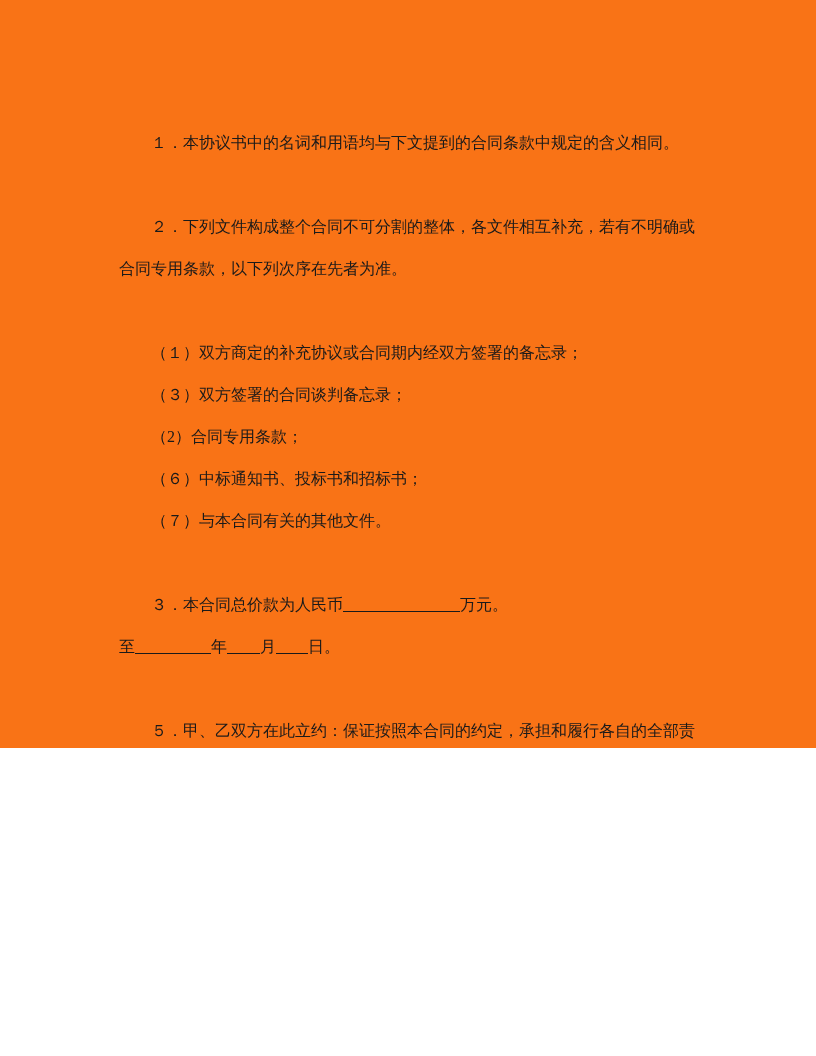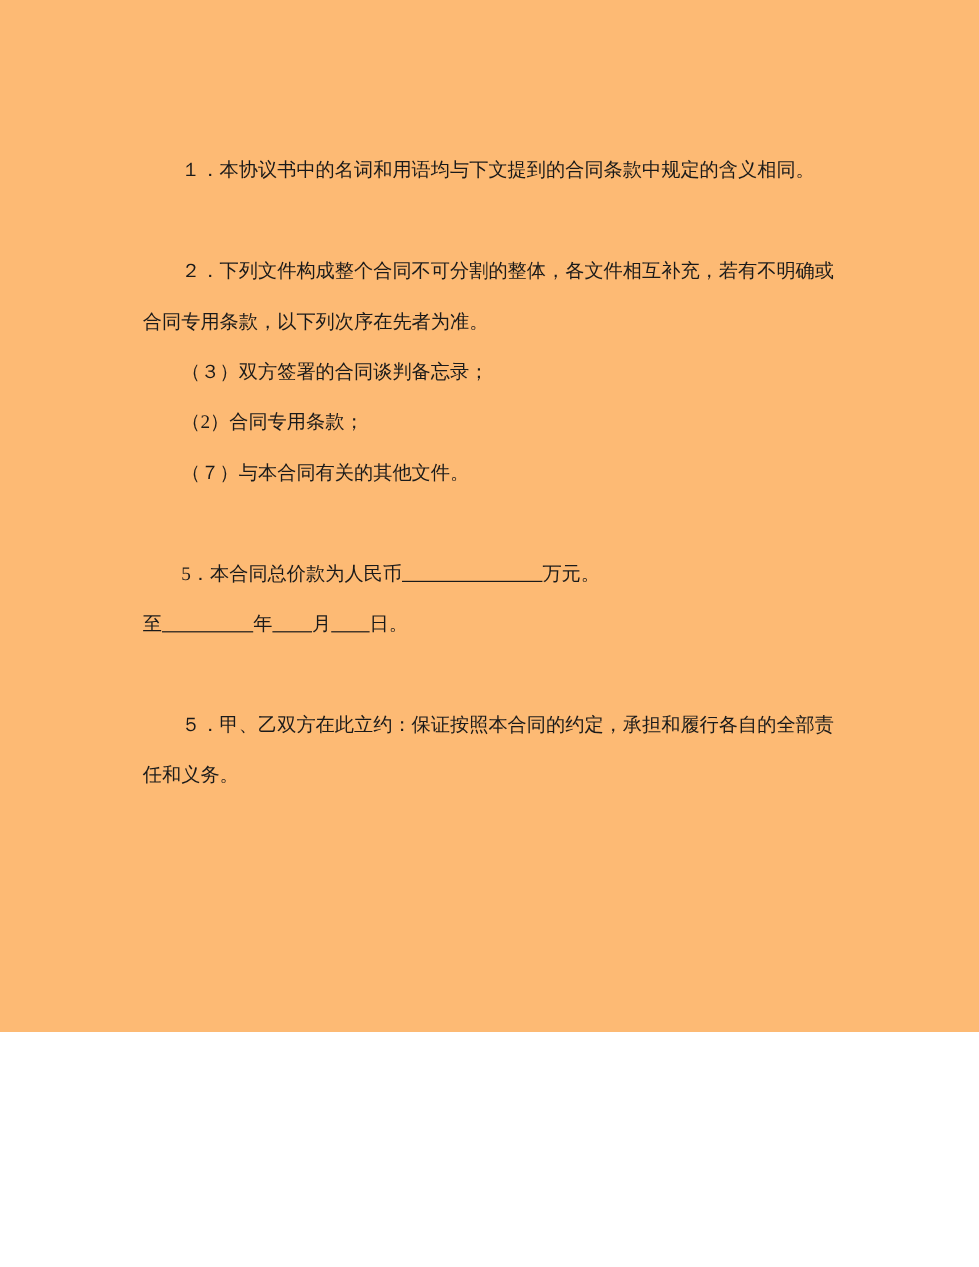--- a/index.html
+++ b/index.html
@@ -9,24 +9,24 @@
   }
   body {
     width: 816px;
     height: 1056px;
     font-family: "Liberation Serif", "DejaVu Serif", serif;
     color: #1a1a1a;
   }
   .page {
     box-sizing: border-box;
     width: 816px;
-    height: 860px;
+    height: 748px;
     padding: 122px 119px 0 119px;
     overflow: hidden;
-    background: #fdba74;
+    background: #f97316;
   }
   .line {
     font-size: 16px;
     line-height: 42px;
     white-space: nowrap;
     letter-spacing: 0;
   }
   .indent { text-indent: 32px; }
   .sect { margin-top: 42px; }
   .blank {
@@ -46,26 +46,28 @@
 </head>
 <body>
 
 <div class="page">
 
   <div class="line indent">１．本协议书中的名词和用语均与下文提到的合同条款中规定的含义相同。</div>
 
   <div class="line indent sect">２．下列文件构成整个合同不可分割的整体，各文件相互补充，若有不明确或</div>
   <div class="line">合同专用条款，以下列次序在先者为准。</div>
 
+  <div class="line indent sect">（１）双方商定的补充协议或合同期内经双方签署的备忘录；</div>
   <div class="line indent">（３）双方签署的合同谈判备忘录；</div>
   <div class="line indent">（2）合同专用条款；</div>
+  <div class="line indent">（６）中标通知书、投标书和招标书；</div>
   <div class="line indent">（７）与本合同有关的其他文件。</div>
 
   <div class="line indent sect">
-    <span>5．本合同总价款为人民币</span><span class="blank w117"></span><span>万元。</span>
+    <span>３．本合同总价款为人民币</span><span class="blank w117"></span><span>万元。</span>
   </div>
 
   <div class="line">
     <span>至</span><span class="blank w76"></span><span>年</span><span class="blank w33"></span><span>月</span><span class="blank w32"></span><span>日。</span>
   </div>
 
   <div class="line indent sect">５．甲、乙双方在此立约：保证按照本合同的约定，承担和履行各自的全部责</div>
   <div class="line">任和义务。</div>
 
 </div>

